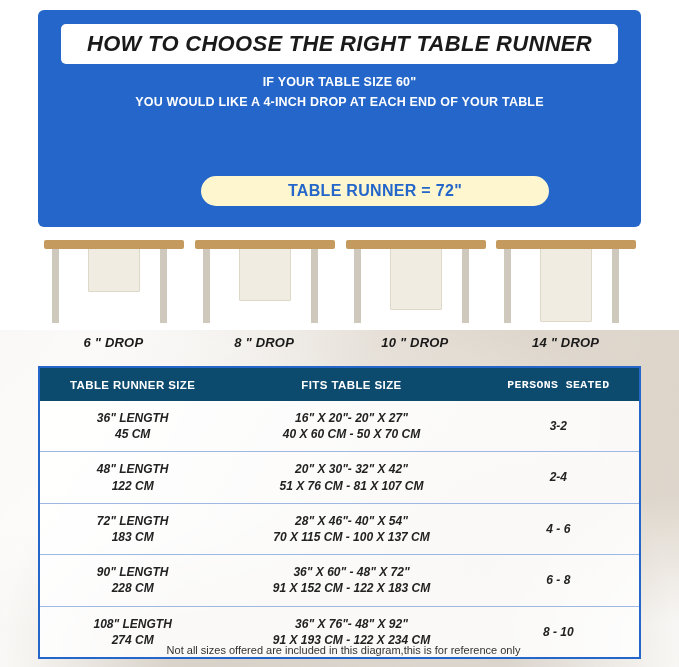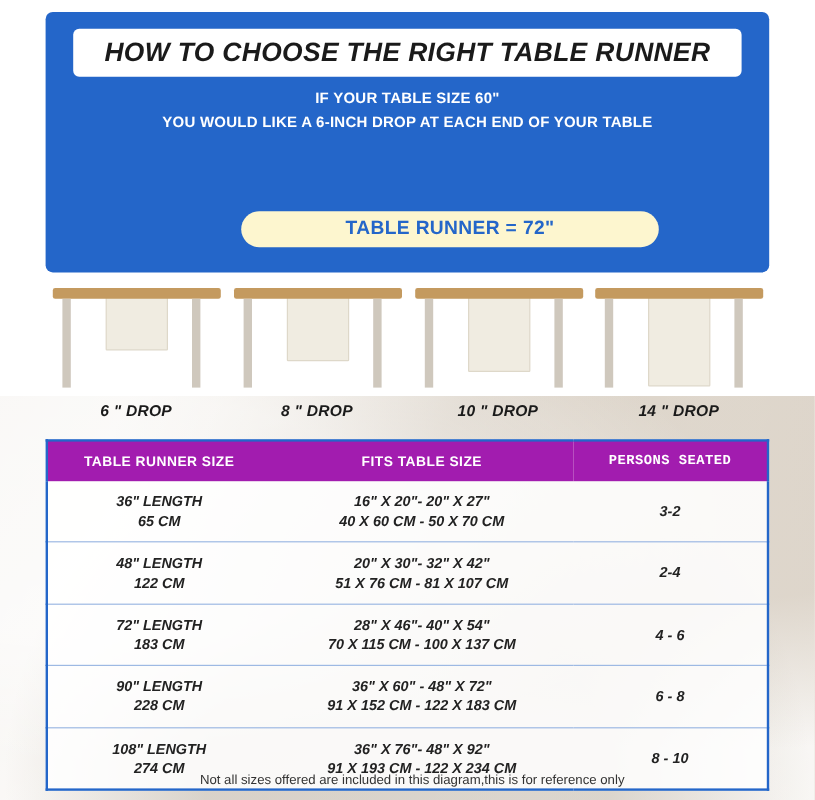--- a/index.html
+++ b/index.html
@@ -172,21 +172,21 @@
   .size-table {
     position: absolute;
     left: 38px; top: 366px;
     width: 603px;
     border: 2px solid #2466c9;
     border-collapse: collapse;
     background: rgba(255,255,255,0.86);
     z-index: 2;
   }
   .size-table thead th {
-    background: #a21caf;
+    background: #0c4a6e;
     color: #ffffff;
     font-size: 11.5px;
     font-weight: bold;
     letter-spacing: 0.4px;
     padding: 10px 4px;
     border: none;
   }
   .size-table tbody td {
     border-bottom: 1px solid #9db9e3;
     padding: 9px 4px;
@@ -220,21 +220,21 @@
 
   <div class="bg-photo"></div>
 
   <div class="blue-panel">
 
     <div class="title-box">
       <span class="title-text">HOW TO CHOOSE THE RIGHT TABLE RUNNER</span>
     </div>
 
     <div class="sub1">IF YOUR TABLE SIZE 60"</div>
-    <div class="sub2">YOU WOULD LIKE A 6-INCH DROP AT EACH END OF YOUR TABLE</div>
+    <div class="sub2">YOU WOULD LIKE A 4-INCH DROP AT EACH END OF YOUR TABLE</div>
 
 
     <div class="result-pill">TABLE RUNNER = 72"</div>
   </div>
 
   <div class="drops">
 
     <div class="drop-cell">
       <div class="runner" style="height:46px;"></div>
       <div class="tabletop"></div>
@@ -275,21 +275,21 @@
         <th class="col-a">TABLE RUNNER SIZE</th>
         <th class="col-b">FITS TABLE SIZE</th>
         <th class="col-c">PERSONS SEATED</th>
       </tr>
     </thead>
     <tbody>
 
       <tr>
         <td>
           <div>36" LENGTH</div>
-          <div class="cell-line2">65 CM</div>
+          <div class="cell-line2">45 CM</div>
         </td>
         <td>
           <div>16" X 20"- 20" X 27"</div>
           <div class="cell-line2">40 X 60 CM - 50 X 70 CM</div>
         </td>
         <td>3-2</td>
       </tr>
 
       <tr>
         <td>

